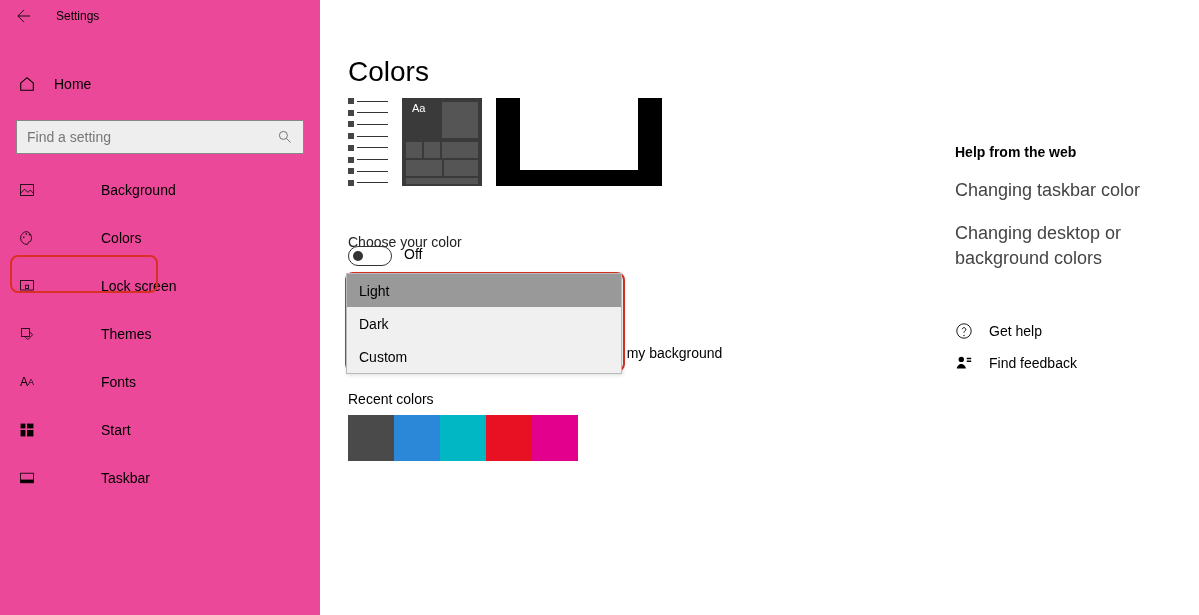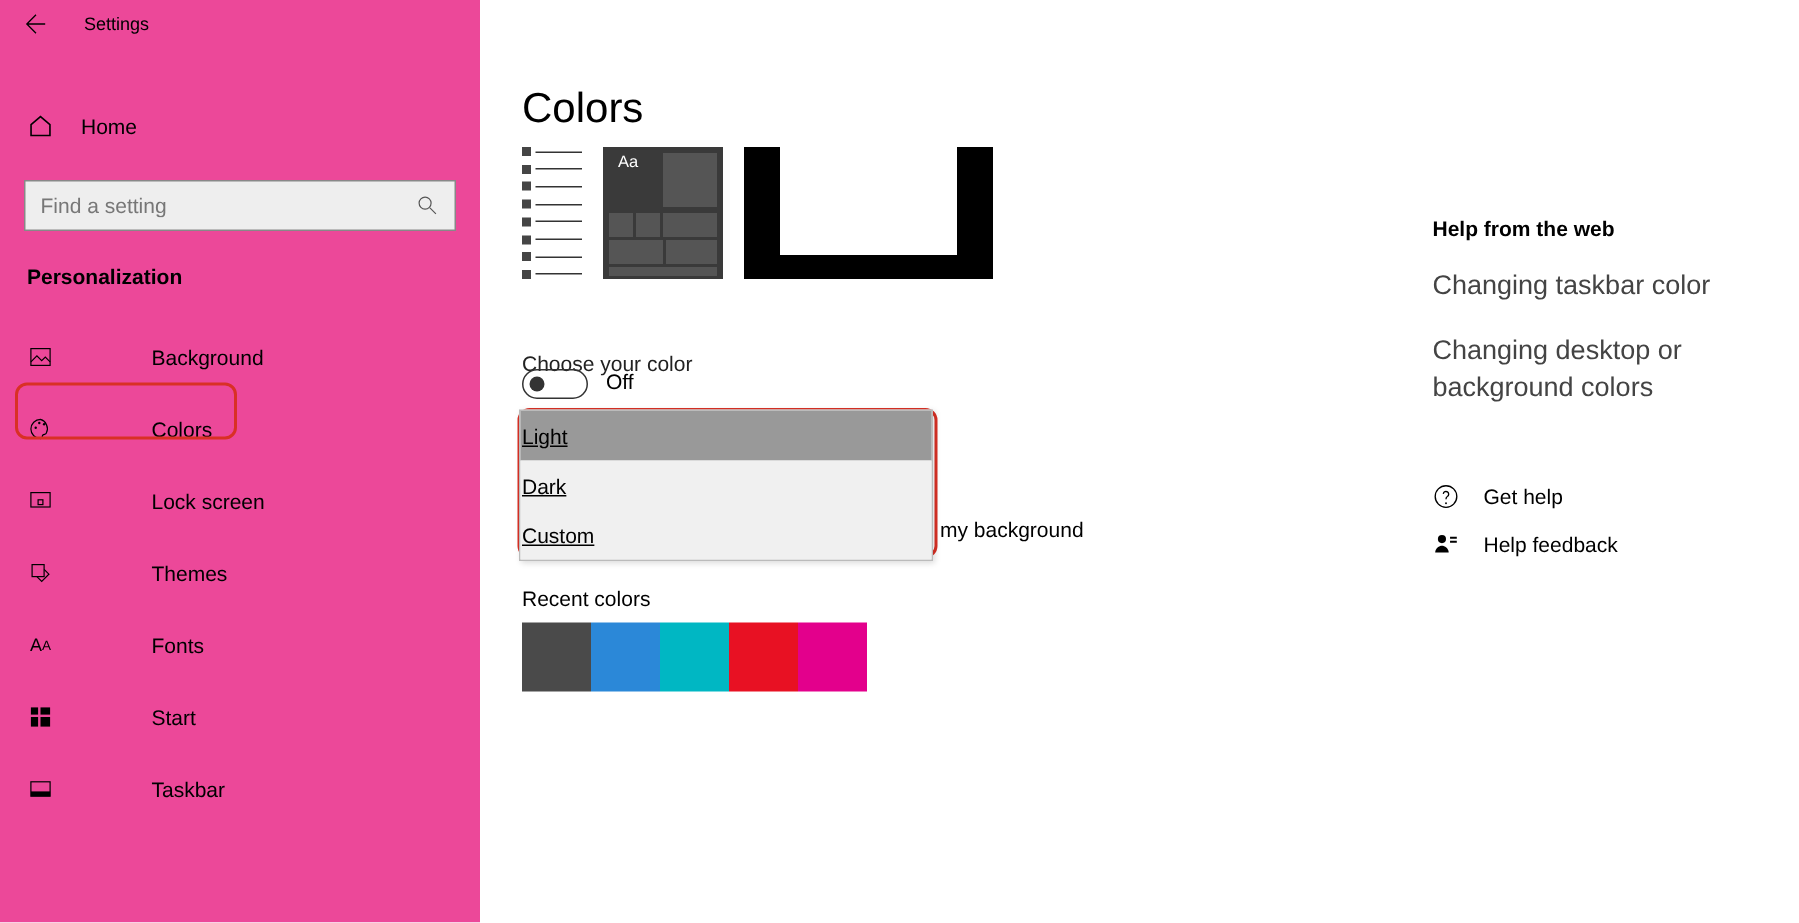--- a/index.html
+++ b/index.html
@@ -43,21 +43,21 @@
 .preview-start { width: 80px; height: 88px; background: #3a3a3a; position: relative; }
 .preview-start .tile { position: absolute; background: #555; }
 .preview-start .aa { position: absolute; left: 10px; top: 4px; color: #fff; font-size: 11px; }
 
 .preview-taskbar { width: 166px; height: 88px; position: relative; }
 .preview-taskbar .block { position: absolute; background: #000; }
 
 .section-label { font-size: 14px; margin-top: 48px; color: #222; }
 
 .dropdown { position: absolute; left: 346px; top: 273px; width: 276px; background: #f0f0f0; border: 1px solid #bbb; box-shadow: 1px 1px 4px rgba(0,0,0,.15); z-index: 5; }
-.dropdown-item { height: 33px; display: flex; align-items: center; padding: 0 1px; font-size: 14px; cursor: pointer; text-decoration: underline; }
+.dropdown-item { height: 33px; display: flex; align-items: center; padding: 0 12px; font-size: 14px; cursor: pointer; }
 .dropdown-item.selected { background: #999; color: #000; }
 .dropdown-item:not(.selected) { background: #f0f0f0; }
 
 .toggle-row { display: flex; margin-top: 120px; }
 .toggle { width: 44px; height: 20px; border: 1px solid #333; border-radius: 10px; position: relative; margin-right: 12px; }
 .toggle .knob { width: 10px; height: 10px; background: #333; border-radius: 50%; position: absolute; left: 4px; top: 4px; }
 .toggle-label { font-size: 14px; }
 .toggle-partial { margin-top: -4px; }
 
 .subheading { font-size: 20px; font-weight: 400; margin-top: 36px; }
@@ -101,21 +101,20 @@
   </div>
 
   <div class="search-box">
     <input type="text" placeholder="Find a setting" style="">
     <svg width="16" height="16" viewBox="0 0 20 20">
         <circle cx="8" cy="8" r="5" fill="none" stroke="#555"></circle>
         <path d="m12 12 5 5" stroke="#555"></path>
       </svg>
   </div>
 
-  <div class="category">Personalization</div>
 
   <div class="nav">
     <div class="nav-item">
       <span class="nav-icon">
           <svg width="16" height="16" viewBox="0 0 20 20">
             <rect x="2" y="3" width="16" height="14" fill="none" stroke="#000"></rect>
             <path d="m2 14 5-5 4 4 3-3 4 4" fill="none" stroke="#000"></path>
           </svg>
         </span>
       <span class="label">Background</span>
@@ -297,18 +296,18 @@
     <span class="label">Get help</span>
   </div>
   <div class="help-action">
     <span class="icon">
         <svg width="18" height="18" viewBox="0 0 20 20">
           <circle cx="7" cy="6" r="3" fill="#000"></circle>
           <path d="M2 16c0-3 3-5 5-5s5 2 5 5" fill="#000"></path>
           <path d="M13 5h5M13 8h5" stroke="#000" stroke-width="1.5"></path>
         </svg>
       </span>
-    <span class="label">Help feedback</span>
+    <span class="label">Find feedback</span>
   </div>
 </div>
 
 <div class="highlight-box hl-sidebar"></div>
 <div class="highlight-box hl-dropdown"></div>
 
 </body></html>

